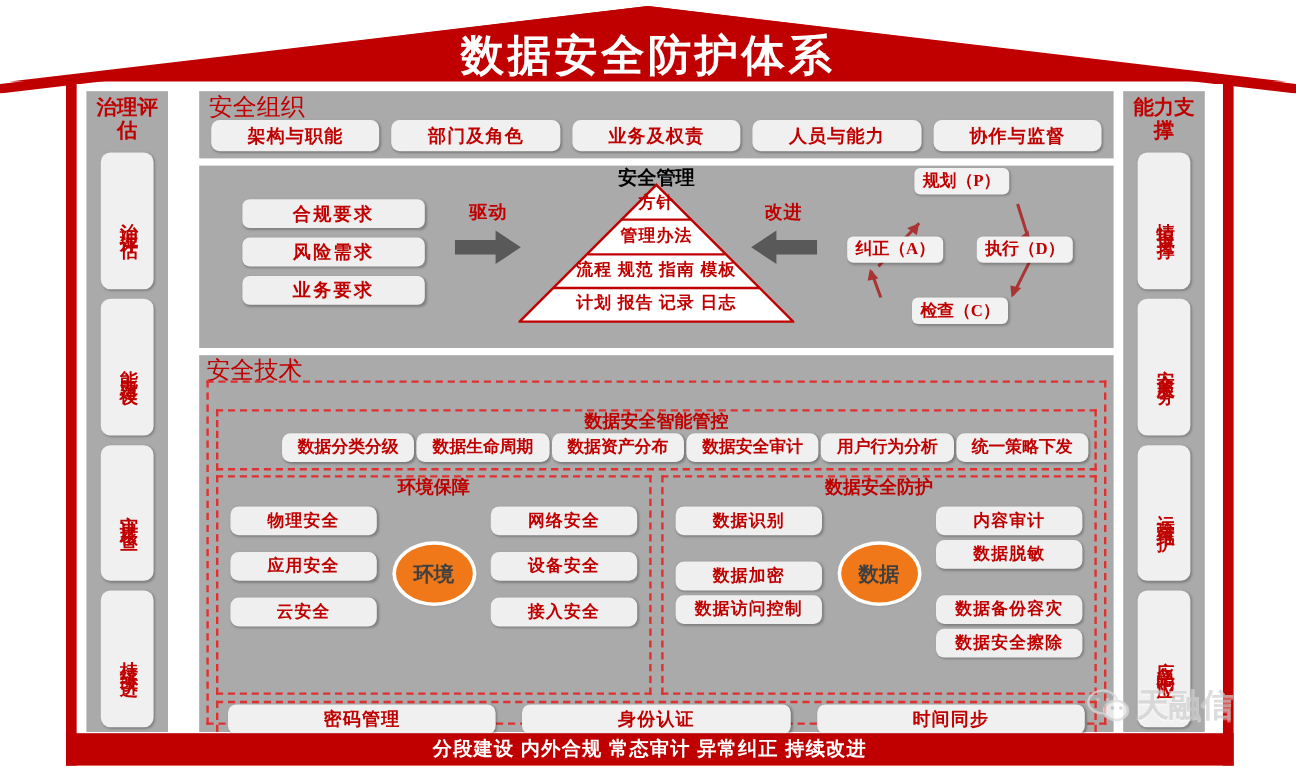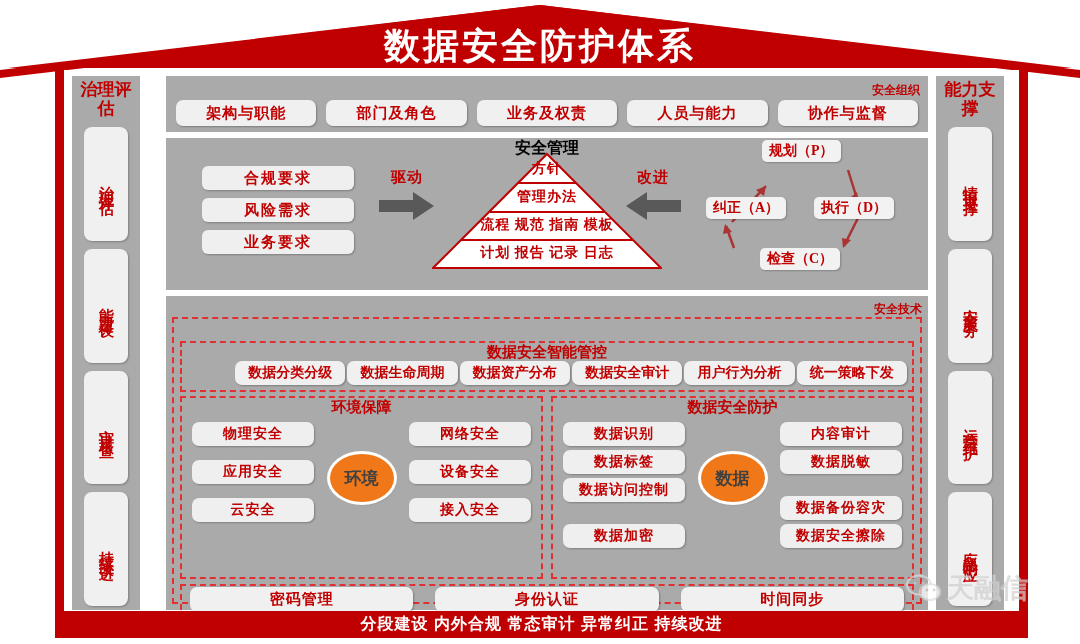--- a/index.html
+++ b/index.html
@@ -37,21 +37,21 @@
   .vchip{width:44px;flex:1 1 auto;margin:4px 0;background:#f0f0f0;border-radius:8px;
     display:flex;align-items:center;justify-content:center;color:#c00000;font-size:15px;
     font-weight:bold;box-shadow:1px 1px 2px rgba(0,0,0,.25);
     writing-mode:vertical-rl;text-orientation:upright;letter-spacing:5px;}
 
   
   .center{position:absolute;left:166px;top:76px;width:762px;height:534px;
     display:flex;flex-direction:column;gap:6px;}
 
   .panel{background:#aaaaaa;position:relative;box-sizing:border-box;}
-  .panel-title{color:#c00000;font-weight:bold;font-size:12px;text-align:right;
+  .panel-title{color:#c00000;font-weight:normal;font-size:20px;text-align:left;
     line-height:20px;padding-top:2px;}
 
   
   .panel-org{height:56px;padding:2px 8px 0 8px;}
   .org-row{display:flex;gap:10px;padding:0 2px;}
   .chip{background:#f0f0f0;border-radius:7px;color:#c00000;font-weight:bold;font-size:15px;
     display:flex;align-items:center;justify-content:center;height:26px;flex:1;
     box-shadow:1px 1px 2px rgba(0,0,0,.28);letter-spacing:1px;white-space:nowrap;}
 
   
@@ -248,23 +248,22 @@
                 <div class="env-chip">接入安全</div>
               </div>
             </div>
           </div>
 
           <div class="colbox">
             <div class="col-title">数据安全防护</div>
             <div class="col-inner">
               <div class="side-list l" style="gap:4px;">
                 <div class="env-chip">数据识别</div>
-                <div class="env-chip">数据标签</div>
+                <div class="env-chip" style="margin-top:18px;">数据加密</div>
                 <div class="env-chip">数据访问控制</div>
-                <div class="env-chip" style="margin-top:18px;">数据加密</div>
               </div>
               <div class="ellipse">数据</div>
               <div class="side-list r" style="gap:4px;">
                 <div class="env-chip">内容审计</div>
                 <div class="env-chip">数据脱敏</div>
                 <div class="env-chip" style="margin-top:18px;">数据备份容灾</div>
                 <div class="env-chip">数据安全擦除</div>
               </div>
             </div>
           </div>

